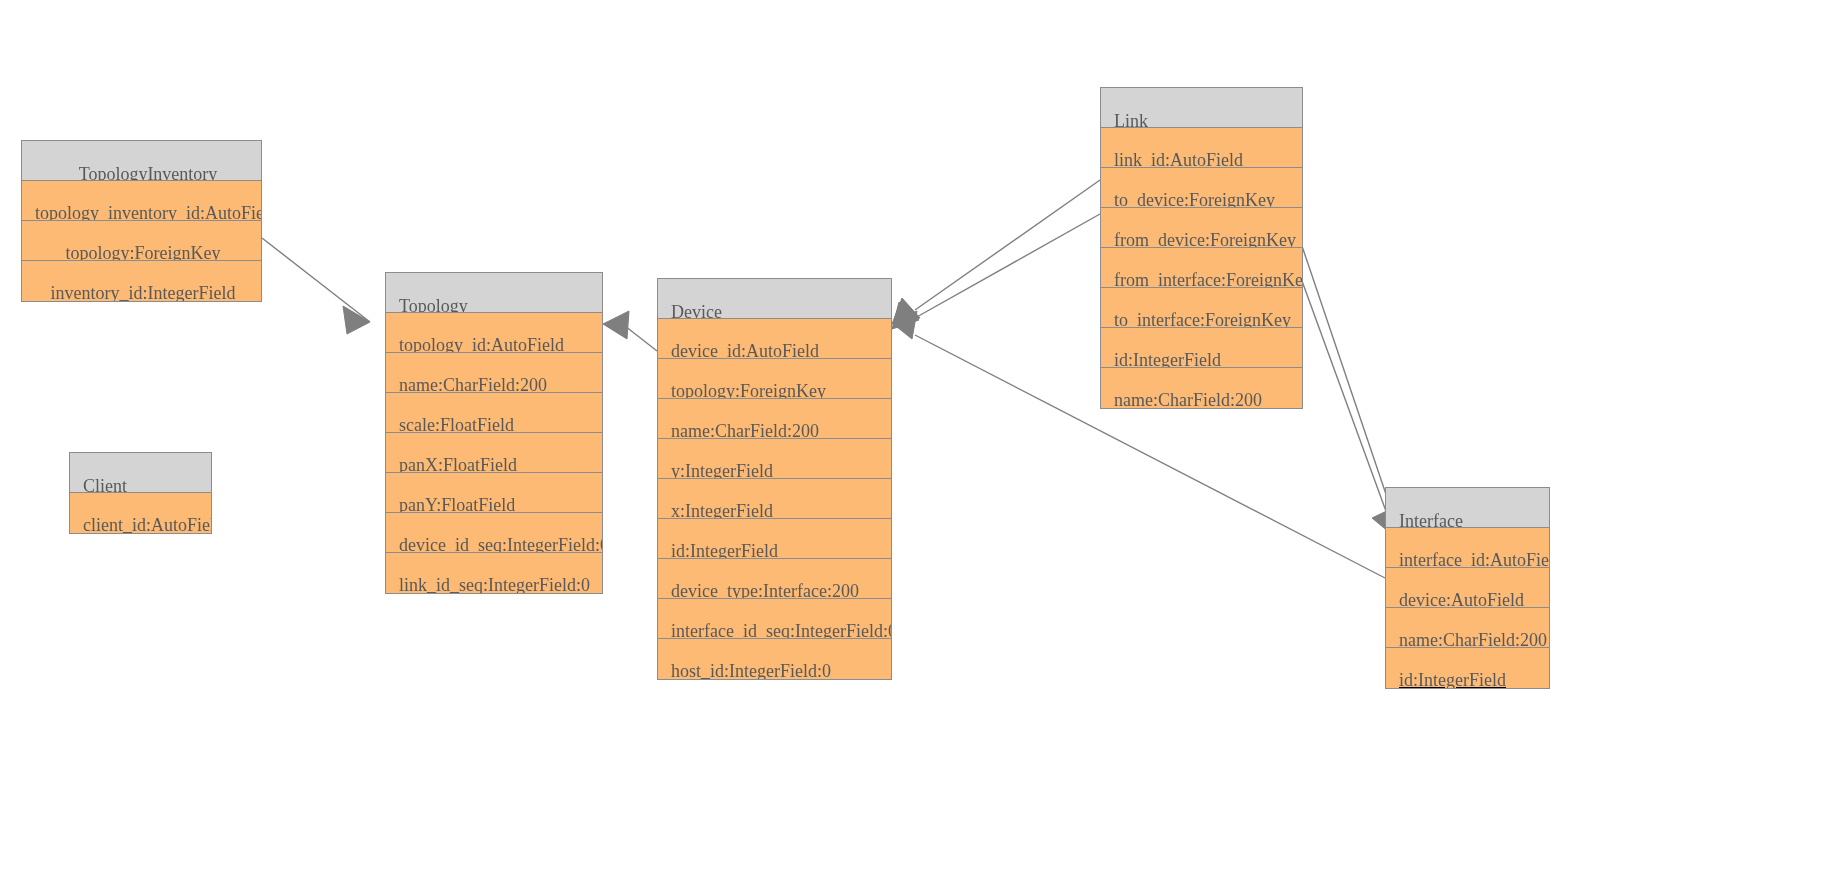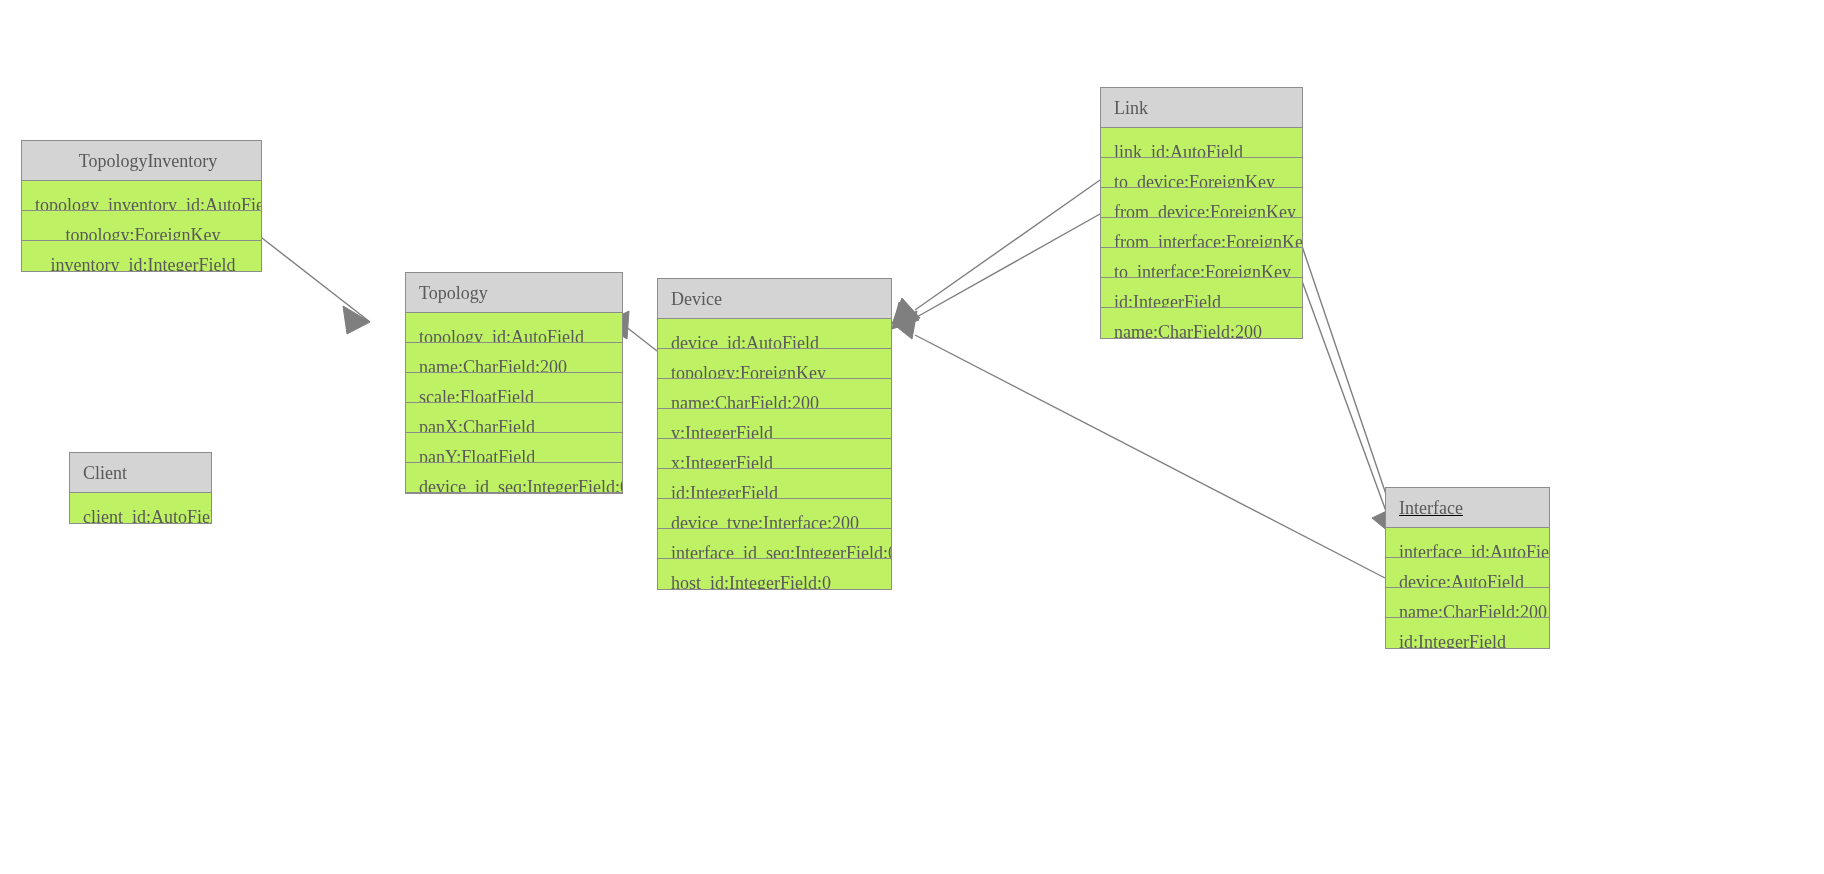--- a/index.html
+++ b/index.html
@@ -33,35 +33,35 @@
     z-index: 2;
   }
   .entity-title {
     box-sizing: border-box;
     background: #d4d4d4;
     border-bottom: 1px solid #8c8c8c;
     color: #595959;
     font-size: 18px;
     line-height: 40px;
     height: 40px;
-    padding: 0 0 0 13px;
+    padding: 13px 0 0 13px;
     white-space: nowrap;
     overflow: hidden;
   }
   .entity-field {
     box-sizing: border-box;
     border-bottom: 1px solid #8c8c8c;
     color: #595959;
     font-size: 18px;
     line-height: 40px;
-    height: 30px;
-    padding: 4px 10px 0 13px;
+    height: 40px;
+    padding: 12px 10px 0 13px;
     white-space: nowrap;
     overflow: hidden;
-    background: #bef264;
+    background: #fdba74;
   }
   .entity-field.last {
     border-bottom: none;
   }
 </style>
 </head>
 <body>
 
 <div id="canvas">
 
@@ -100,28 +100,29 @@
       <div class="entity" style="left: 21px; top: 140px; width: 241px; text-align: center;">
         <div class="entity-title">TopologyInventory</div>
         <div class="entity-field">topology_inventory_id:AutoField</div>
         <div class="entity-field">topology:ForeignKey</div>
         <div class="entity-field last">inventory_id:IntegerField</div>
       </div>
       <div class="entity" style="left: 69px; top: 452px; width: 143px;">
         <div class="entity-title">Client</div>
         <div class="entity-field last">client_id:AutoField</div>
       </div>
-      <div class="entity" style="left: 385px; top: 272px; width: 218px; margin-left: 20px;">
+      <div class="entity" style="left: 385px; top: 272px; width: 218px;">
         <div class="entity-title">Topology</div>
         <div class="entity-field">topology_id:AutoField</div>
         <div class="entity-field">name:CharField:200</div>
         <div class="entity-field">scale:FloatField</div>
-        <div class="entity-field">panX:CharField</div>
+        <div class="entity-field">panX:FloatField</div>
         <div class="entity-field">panY:FloatField</div>
         <div class="entity-field">device_id_seq:IntegerField:0</div>
+        <div class="entity-field last">link_id_seq:IntegerField:0</div>
       </div>
       <div class="entity" style="left: 657px; top: 278px; width: 235px;">
         <div class="entity-title">Device</div>
         <div class="entity-field">device_id:AutoField</div>
         <div class="entity-field">topology:ForeignKey</div>
         <div class="entity-field">name:CharField:200</div>
         <div class="entity-field">y:IntegerField</div>
         <div class="entity-field">x:IntegerField</div>
         <div class="entity-field">id:IntegerField</div>
         <div class="entity-field">device_type:Interface:200</div>

